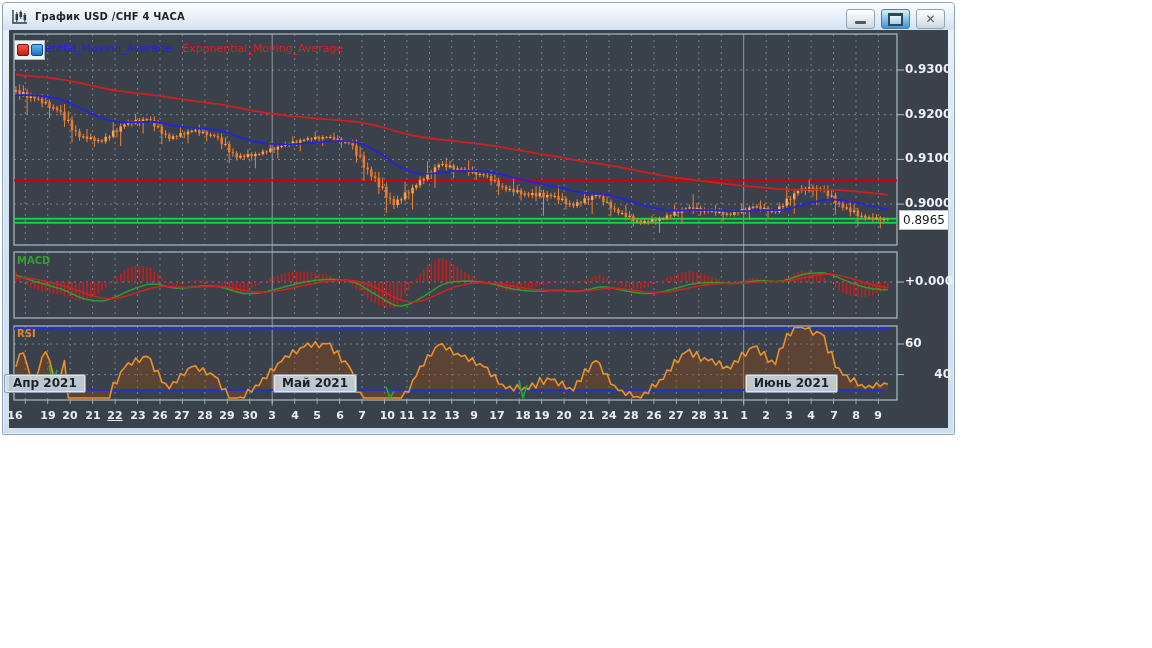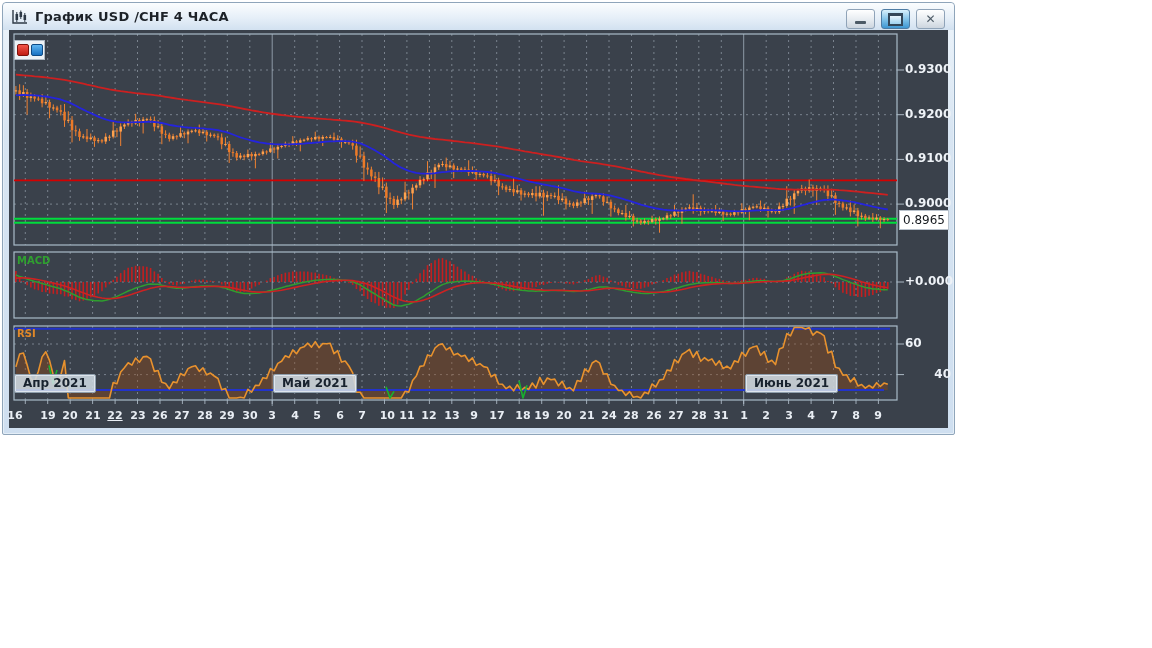--- a/index.html
+++ b/index.html
@@ -7,21 +7,21 @@
         font-family:"DejaVu Sans","Liberation Sans",sans-serif;}
   
   .window{position:absolute;left:2px;top:2px;width:951px;height:431px;
           background:linear-gradient(180deg,#eef5fb 0%,#d8e5f2 30%,#cfdff0 100%);
           border:1px solid #8fa5ba;border-radius:4px 4px 2px 2px;
           box-shadow:0 0 0 1px #e4eef7 inset;}
   .titlebar{position:absolute;left:0;top:0;right:0;height:27px;
             background:linear-gradient(180deg,#fbfdfe 0%,#e6eff8 55%,#d2e1f0 100%);
             border-radius:4px 4px 0 0;display:flex;align-items:center;}
   .title-icon{margin-left:8px;width:18px;height:16px;flex:0 0 auto;}
-  .title-text{margin-left:6px;font-size:13px;font-weight:600;color:#1d2228;letter-spacing:.2px;}
+  .title-text{margin-left:6px;font-size:10px;font-weight:600;color:#1d2228;letter-spacing:.2px;}
   .winbtns{position:absolute;right:9px;top:6px;display:flex;gap:6px;}
   .wbtn{width:27px;height:18px;border:1px solid #8fa3b8;border-radius:3px;
         background:linear-gradient(180deg,#ffffff 0%,#e8edf2 50%,#cdd6df 100%);
         display:flex;align-items:center;justify-content:center;cursor:pointer;}
   .wbtn.max{background:linear-gradient(180deg,#d9f0fc 0%,#7cc0e8 55%,#3e96d2 100%);border-color:#4e7ca4;}
   .minglyph{display:block;width:11px;height:3px;background:#4c5a66;border-radius:1px;margin-top:6px;}
   .maxglyph{display:block;width:11px;height:8px;border:2px solid #33475a;border-top-width:3px;
             background:linear-gradient(180deg,#e8f6ff,#9fd2f0);}
   .xglyph{font-size:12px;font-weight:700;color:#4c5a66;line-height:1;}
   .client{position:absolute;left:6px;top:27px;width:939px;height:398px;background:#3a414b;}
@@ -962,20 +962,24 @@
       <path d="M49.0 365.4L53.0 383.8L57.0 370.0" fill="none" stroke="#18b030" stroke-width="1.6" stroke-linejoin="round"></path>
       <path d="M386.0 386.8L390.0 398.0L394.0 391.4" fill="none" stroke="#18b030" stroke-width="1.6" stroke-linejoin="round"></path>
       <path d="M519.0 380.7L523.0 398.0L527.0 385.3" fill="none" stroke="#18b030" stroke-width="1.6" stroke-linejoin="round"></path>
     </svg>
 
   <div class="ovl" style="left:0;top:0;width:1152px;height:648px;">
     <div class="legendbox">
       <span class="sq red"></span>
       <span class="sq blue"></span>
     </div>
+    <div class="legend-text">
+      <span style="color:#2121e8;">ential_Moving_Average</span>
+      <span style="color:#e02020;margin-left:7px;">Exponential_Moving_Average</span>
+    </div>
 
     <div class="pane-label" style="left:17px;top:255px;color:#30a030;">MACD</div>
     <div class="pane-label" style="left:17px;top:328px;color:#e08828;">RSI</div>
 
     <div id="ylabels">
         <div class="ylab" style="top: 62px;">0.9300</div>
         <div class="ylab" style="top: 107px;">0.9200</div>
         <div class="ylab" style="top: 151px;">0.9100</div>
         <div class="ylab" style="top: 196px;">0.9000</div>
       </div>
@@ -1021,17 +1025,17 @@
         <div class="xlab" style="left: 710px;">31</div>
         <div class="xlab" style="left: 733px;">1</div>
         <div class="xlab" style="left: 755px;">2</div>
         <div class="xlab" style="left: 778px;">3</div>
         <div class="xlab" style="left: 800px;">4</div>
         <div class="xlab" style="left: 823px;">7</div>
         <div class="xlab" style="left: 845px;">8</div>
         <div class="xlab" style="left: 867px;">9</div>
       </div>
 
-    <div class="month-box" id="mb0" style="left: 14px;">Апр 2021</div>
+    <div class="month-box" id="mb0" style="left: 4px;">Апр 2021</div>
     <div class="month-box" id="mb1" style="left: 273px;">Май 2021</div>
     <div class="month-box" id="mb2" style="left: 745px;">Июнь 2021</div>
   </div>
 </div>
 
 </body></html>

